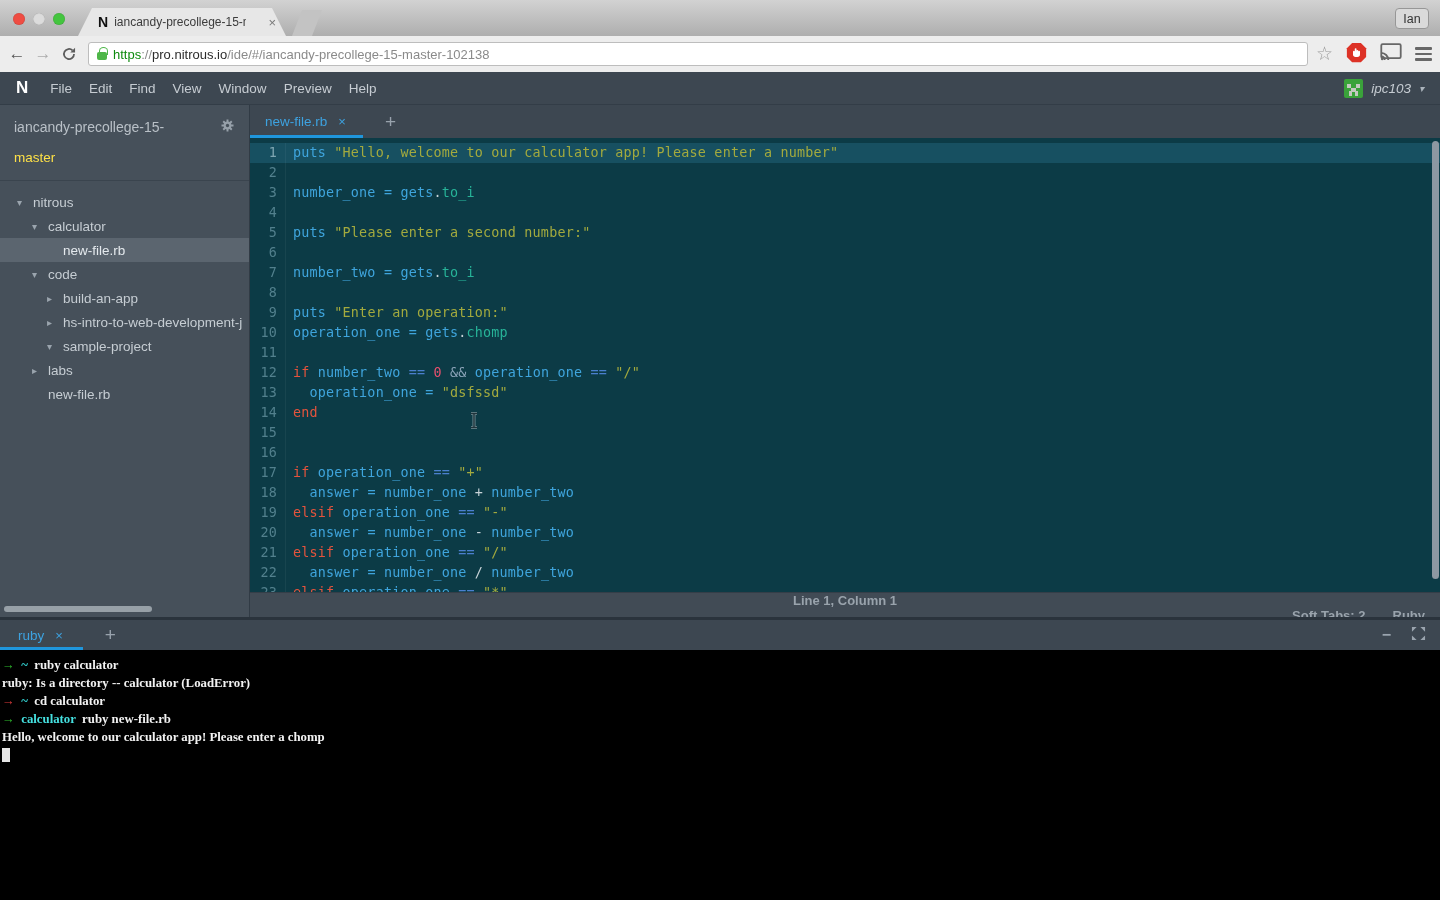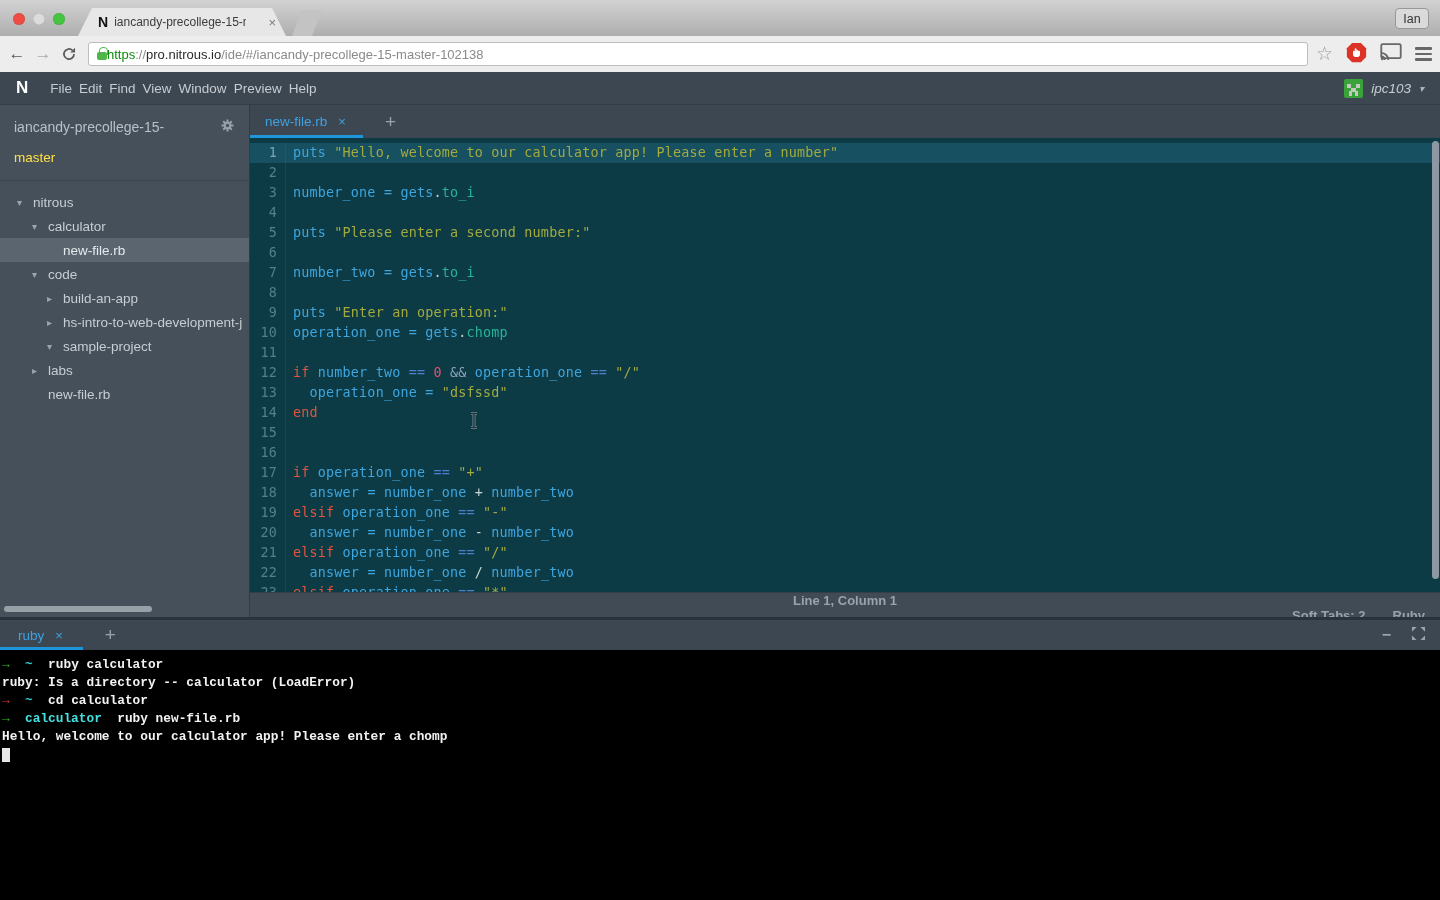--- a/index.html
+++ b/index.html
@@ -27,39 +27,39 @@
     display:flex; align-items:center; justify-content:center; font-size:12.5px; color:#333; }
 
   
   .toolbar { position:absolute; left:0; top:36px; width:1440px; height:36px; background:#ededed;
     display:flex; align-items:center; }
   .navbtn { width:26px; text-align:center; font-size:17px; color:#595959; }
   .navbtn.back { margin-left:4px; }
   .navbtn.fwd { color:#ababab; }
   .navbtn.reload { display:flex; align-items:center; justify-content:center; }
   .urlbar { position:absolute; left:88px; top:6px; width:1220px; height:24px; background:#fff;
-    border:1px solid #bdbdbd; border-radius:3px; display:flex; align-items:center; padding:0 8px; gap:0;
+    border:1px solid #bdbdbd; border-radius:3px; display:flex; align-items:center; padding:0 8px; gap:6px;
     font-size:13px; }
   .lock { position:relative; width:10px; height:8px; background:#4eb648; border-radius:2px; margin-top:4px; }
   .lock::before { content:""; position:absolute; left:1.5px; top:-5px; width:7px; height:7px;
     border:1.8px solid #4eb648; border-radius:50% 50% 0 0; border-bottom:none; }
   .url-scheme { color:#0e8a0e; }
   .url-sep, .url-path { color:#8a8a8a; }
   .url-host { color:#2b2b2b; }
   .url-line { white-space:nowrap; }
   .tool-icons { position:absolute; right:8px; top:6px; height:24px; display:flex; align-items:center; gap:13px; }
   .star { font-size:19px; color:#9a9a9a; margin-top:-2px; }
   .hamburger { display:flex; flex-direction:column; gap:3px; }
   .hamburger span { width:17px; height:2.5px; background:#676767; border-radius:1px; }
 
   
   .menubar { position:absolute; left:0; top:72px; width:1440px; height:33px; background:#3d4751;
     display:flex; align-items:center; color:#c6ccd2; font-size:13.5px; border-bottom:1px solid #333d47; }
   .n-logo { font-weight:900; font-size:17px; color:#fff; margin:0 22px 0 16px; }
-  .menu-items { display:flex; gap:7px; }
+  .menu-items { display:flex; gap:17px; }
   .menu-item { cursor:default; }
   .menubar-right { margin-left:auto; display:flex; align-items:center; gap:8px; padding-right:16px;font-style:italic; }
   .avatar { position:relative; width:19px; height:19px; background:#3aa23a; border-radius:2px; overflow:hidden; }
   .avatar i { position:absolute; background:#c3c9bf; }
   .avatar .e1 { left:3px; top:5px; width:4px; height:4px; }
   .avatar .e2 { left:12px; top:5px; width:4px; height:4px; }
   .avatar .m1 { left:7px; top:9px; width:5px; height:4px; }
   .avatar .m2 { left:5px; top:12px; width:3px; height:5px; }
   .avatar .m3 { left:11px; top:12px; width:3px; height:5px; }
   .user-caret { font-size:10px; color:#aab3bb; }
@@ -119,21 +119,21 @@
   .term-tabbar { position:absolute; left:0; top:617px; width:1440px; height:33px; background:#3d4751;
     border-top:3px solid #2a333c; display:flex; align-items:center; }
   .term-tab { position:relative; height:100%; display:flex; align-items:center; gap:11px;
     padding:0 20px 0 18px; font-size:13.5px; color:#3da2e0; }
   .term-tab::after { content:""; position:absolute; left:0; right:0; bottom:0; height:3px; background:#1f96dc; }
   .term-controls { margin-left:auto; display:flex; align-items:center; gap:20px; padding-right:14px; }
   .term-min { color:#9aa4ae; font-size:16px; font-weight:700; }
 
   
   .terminal { position:absolute; left:0; top:650px; width:1160px; height:250px; background:#000;
-    font-family:Liberation Mono, monospace; font-weight:700; font-size:12.8px; color:#f2f2f2;
+    font-family:Liberation Serif, serif; font-weight:700; font-size:12.8px; color:#f2f2f2;
     padding:6px 0 0 2px; }
   .t-line { height:18px; line-height:18px; white-space:pre; }
   .t-g { color:#2fbf2f; }
   .t-r { color:#e23c3c; }
   .t-c { color:#2fc6c6; }
   .t-cb { color:#45e0e0; }
   .t-cursor { display:inline-block; width:8px; height:14px; background:#e6e6e6; margin-top:2px; }
 </style>
 </head>
 <body>

